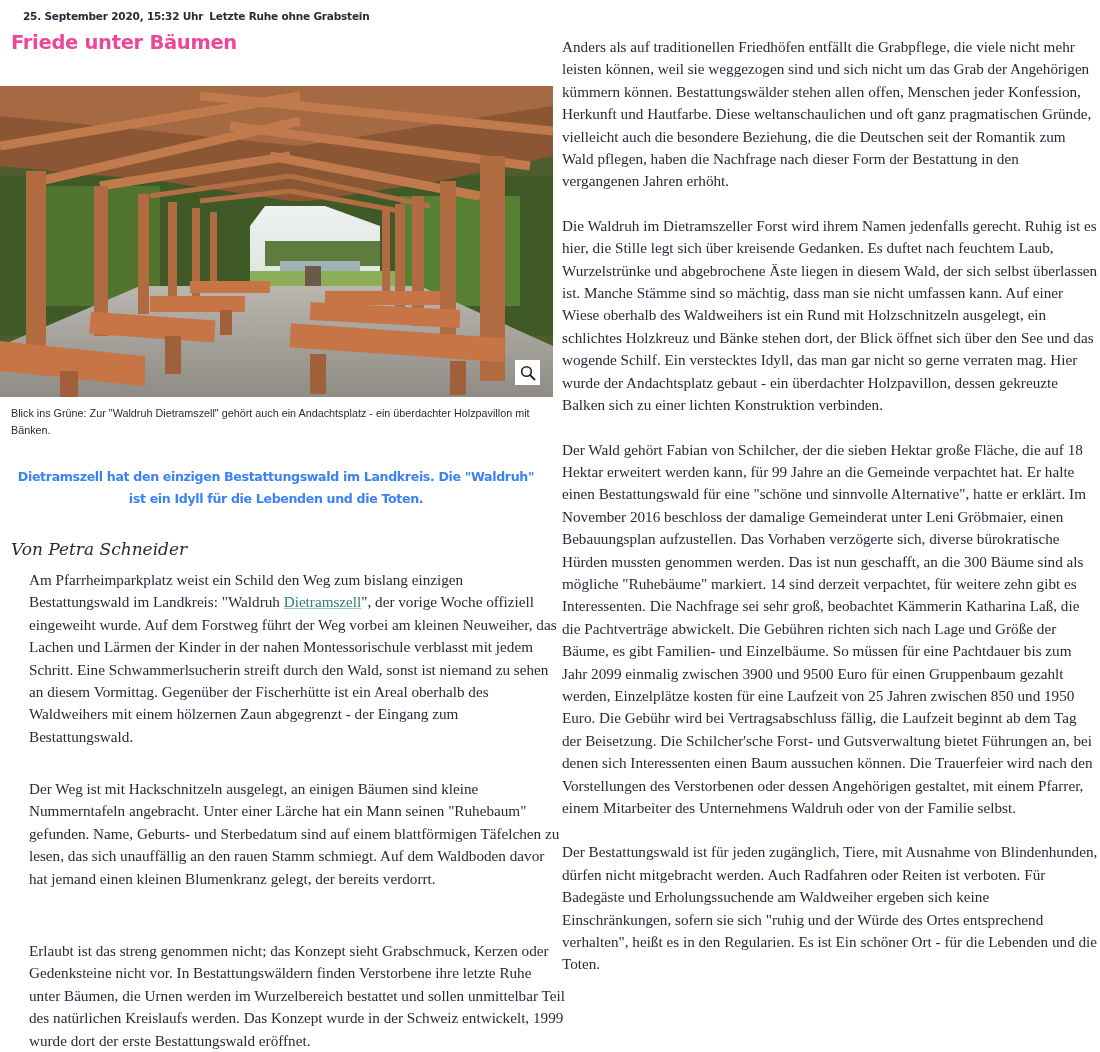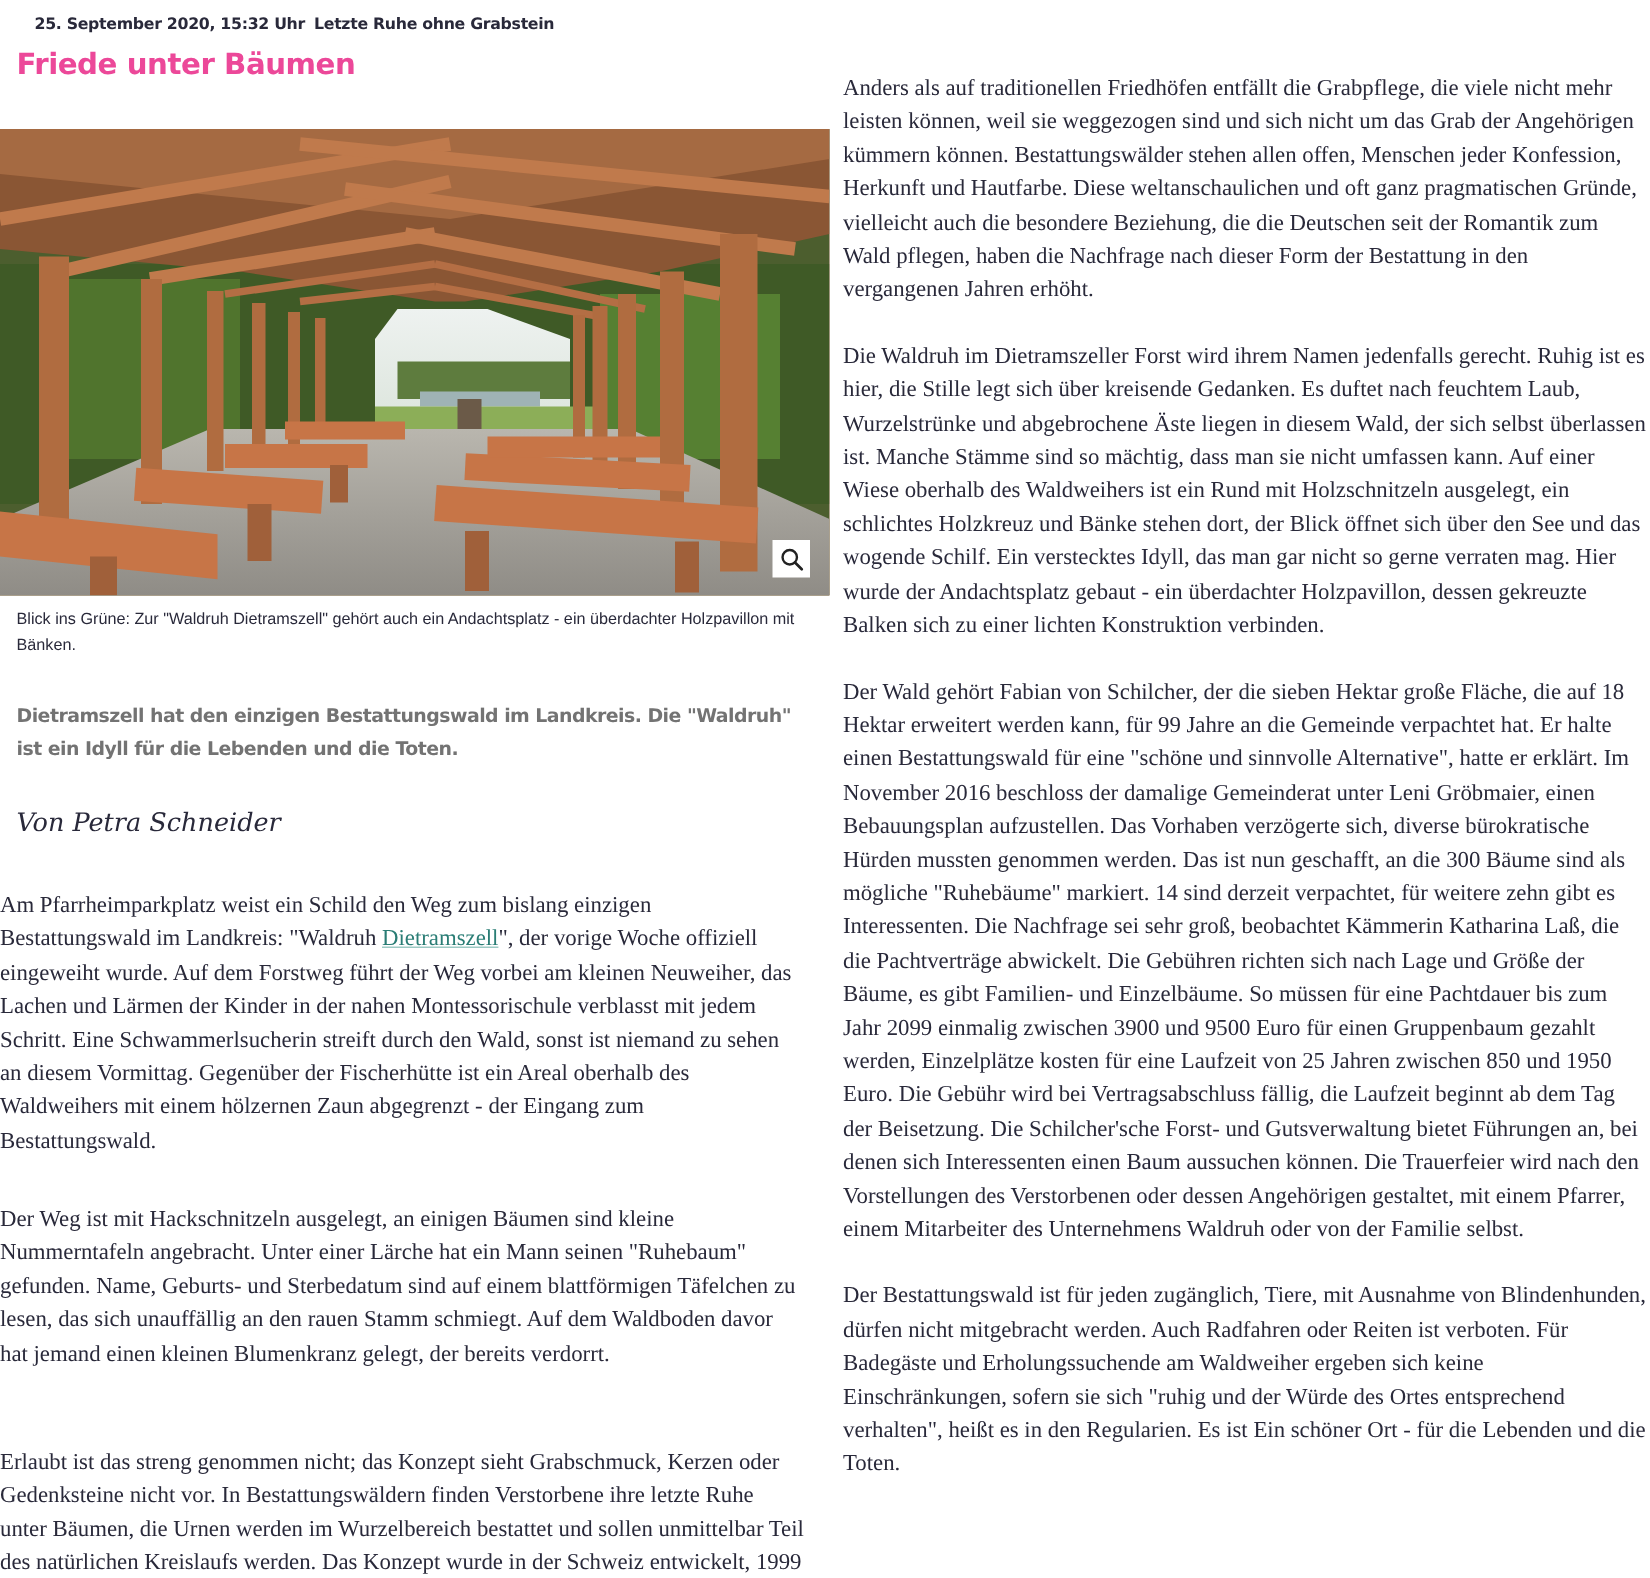--- a/index.html
+++ b/index.html
@@ -1,30 +1,30 @@
 <!DOCTYPE html>
 <html><head>
   <meta charset="utf-8">
   <style>
     * { box-sizing: border-box; margin: 0; padding: 0; }
     html, body { width: 1100px; height: 1052px; background: #ffffff; overflow: hidden; }
     body { position: relative; color: #29293a; }
     .col-left { position: absolute; left: 0; top: 0; width: 553px; }
-    .col-right { position: absolute; left: 562px; top: 36px; width: 536px; margin-top: 12px; }
+    .col-right { position: absolute; left: 562px; top: 36px; width: 536px; }
     .meta { position: absolute; left: 11px; top: 10px; font-family: "DejaVu Sans", sans-serif; font-size: 10.5px; font-weight: bold; color: #29293a; letter-spacing: -0.2px; white-space: nowrap; margin-left: 12px; }
     .meta .kicker { margin-left: 6px; }
     .title { position: absolute; left: 11px; top: 31px; font-family: "DejaVu Sans", sans-serif; font-size: 19.5px; font-weight: bold; color: #ec4899; letter-spacing: -0.3px; }
     .photo { position: absolute; left: 0; top: 86px; width: 553px; height: 311px; overflow: hidden; background: #7a5a3a; }
     .photo svg { display: block; }
     .zoom-btn { position: absolute; right: 13px; bottom: 12px; width: 25px; height: 25px; background: #ffffff; display: flex; align-items: center; justify-content: center; cursor: pointer; }
     .caption { position: absolute; left: 11px; top: 405px; width: 535px; font-family: "Liberation Sans", sans-serif; font-size: 10.8px; line-height: 17px; color: #29293a; }
-    .teaser { position: absolute; left: 11px; top: 466px; width: 530px; font-family: "DejaVu Sans", sans-serif; font-size: 12.6px; line-height: 22px; font-weight: bold; color: #737373; letter-spacing: -0.35px; }
+    .teaser { position: absolute; left: 11px; top: 466px; width: 530px; font-family: "DejaVu Sans", sans-serif; font-size: 12.6px; line-height: 22px; font-weight: bold; color: #3b82f6; letter-spacing: -0.35px; text-align: center; }
     .author { position: absolute; left: 11px; top: 539px; font-family: "DejaVu Serif", serif; font-size: 17px; font-style: italic; color: #29293a; }
     .p { font-family: "Liberation Serif", serif; font-size: 15.2px; line-height: 22.4px; color: #29293a; text-align: left; }
-    .pl { position: absolute; left: 0; width: 537px; margin-top: 24px; }
+    .pl { position: absolute; left: 29px; width: 537px; }
     .pr { margin-bottom: 22px; }
     .link { color: #2a7d75; text-decoration: underline; text-decoration-color: #9cc9c3; cursor: pointer; }
   </style>
 </head>
 <body>
 
 <div class="col-left">
   <div class="meta">
     <span>25. September 2020, 15:32 Uhr</span><span class="kicker">Letzte Ruhe ohne Grabstein</span>
   </div>

